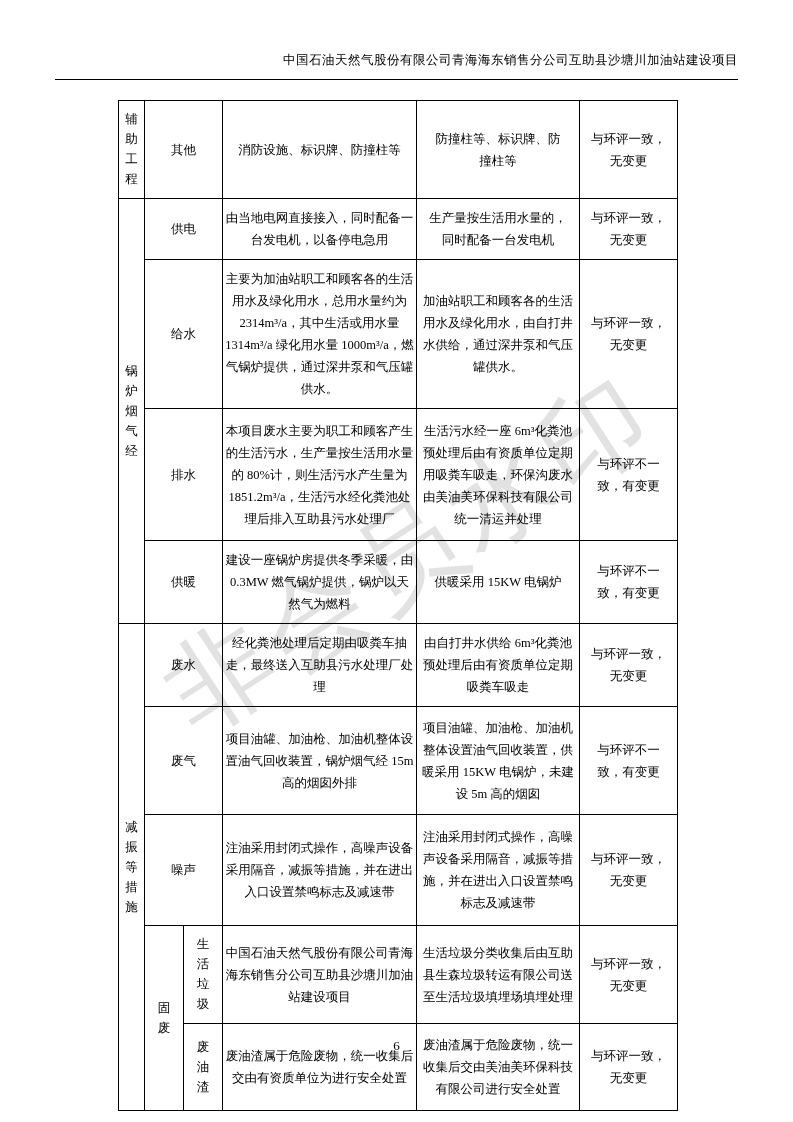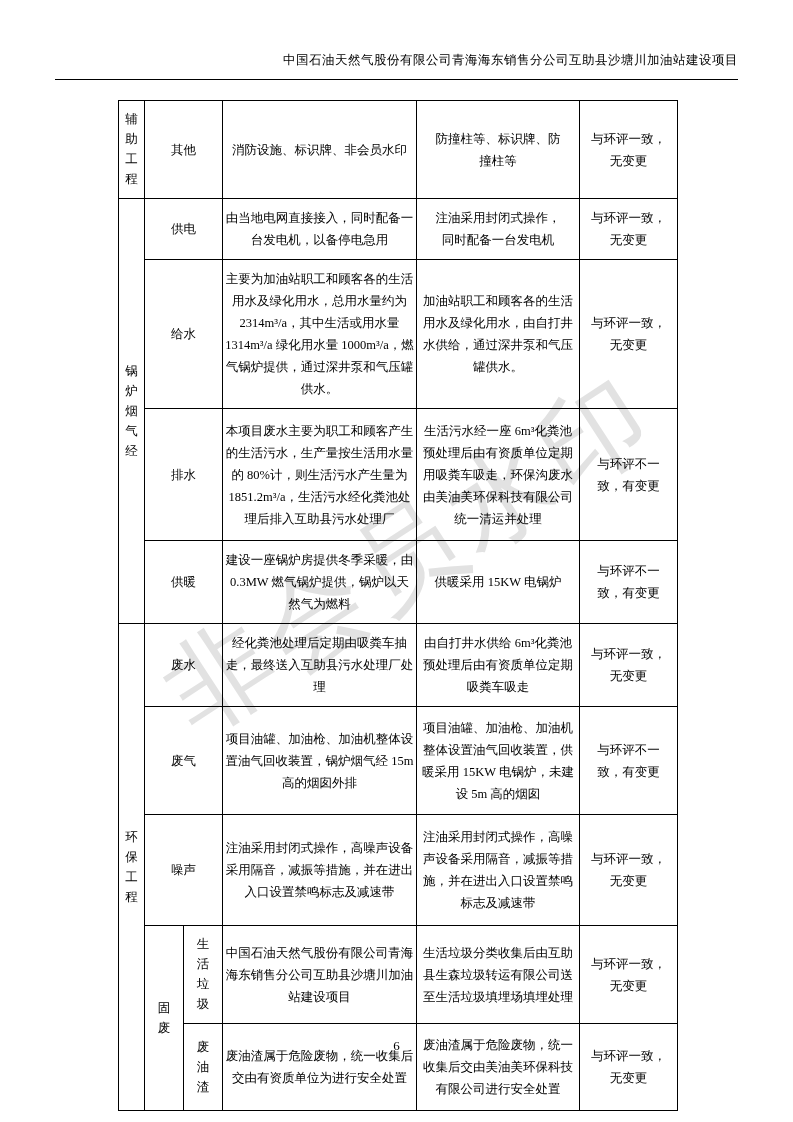--- a/index.html
+++ b/index.html
@@ -87,31 +87,31 @@
       <col style="width:39px">
       <col style="width:39px">
       <col style="width:194px">
       <col style="width:163px">
       <col style="width:98px">
     </colgroup>
     <tbody>
       <tr style="height:82px">
         <td class="vcell"><span class="vtext">辅助工程</span></td>
         <td colspan="2">其他</td>
-        <td class="desc">消防设施、标识牌、非会员水印</td>
+        <td class="desc">消防设施、标识牌、防撞柱等</td>
         <td class="desc">防撞柱等、标识牌、防
 撞柱等</td>
         <td>与环评一致，
 无变更</td>
       </tr>
       <tr style="height:48px">
         <td class="vcell" rowspan="4"><span class="vtext">锅炉烟气经</span></td>
         <td colspan="2">供电</td>
         <td class="desc">由当地电网直接接入，同时配备一台发电机，以备停电急用</td>
-        <td class="desc">注油采用封闭式操作，
+        <td class="desc">生产量按生活用水量的，
 同时配备一台发电机</td>
         <td>与环评一致，
 无变更</td>
       </tr>
       <tr style="height:131px">
         <td colspan="2">给水</td>
         <td class="desc">主要为加油站职工和顾客各的生活用水及绿化用水，总用水量约为 2314m³/a，其中生活或用水量 1314m³/a 绿化用水量 1000m³/a，燃气锅炉提供，通过深井泵和气压罐供水。</td>
         <td class="desc">加油站职工和顾客各的生活用水及绿化用水，由自打井水供给，通过深井泵和气压罐供水。</td>
         <td>与环评一致，
 无变更</td>
@@ -124,21 +124,21 @@
 致，有变更</td>
       </tr>
       <tr style="height:64px">
         <td colspan="2">供暖</td>
         <td class="desc">建设一座锅炉房提供冬季采暖，由 0.3MW 燃气锅炉提供，锅炉以天然气为燃料</td>
         <td class="desc">供暖采用 15KW 电锅炉</td>
         <td>与环评不一
 致，有变更</td>
       </tr>
       <tr style="height:66px">
-        <td class="vcell" rowspan="5"><span class="vtext">环保工程</span></td>
+        <td class="vcell" rowspan="5"><span class="vtext">减振等措施</span></td>
         <td colspan="2">废水</td>
         <td class="desc">经化粪池处理后定期由吸粪车抽走，最终送入互助县污水处理厂处理</td>
         <td class="desc">由自打井水供给 6m³化粪池预处理后由有资质单位定期吸粪车吸走</td>
         <td>与环评一致，
 无变更</td>
       </tr>
       <tr style="height:108px">
         <td colspan="2">废气</td>
         <td class="desc">项目油罐、加油枪、加油机整体设置油气回收装置，锅炉烟气经 15m 高的烟囱外排</td>
         <td class="desc">项目油罐、加油枪、加油机整体设置油气回收装置，供暖采用 15KW 电锅炉，未建设 5m 高的烟囱</td>

